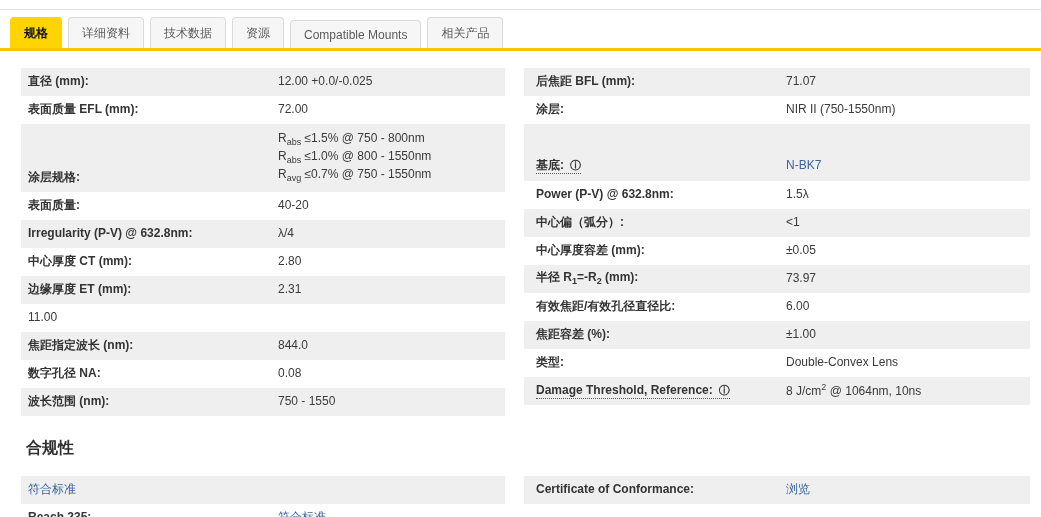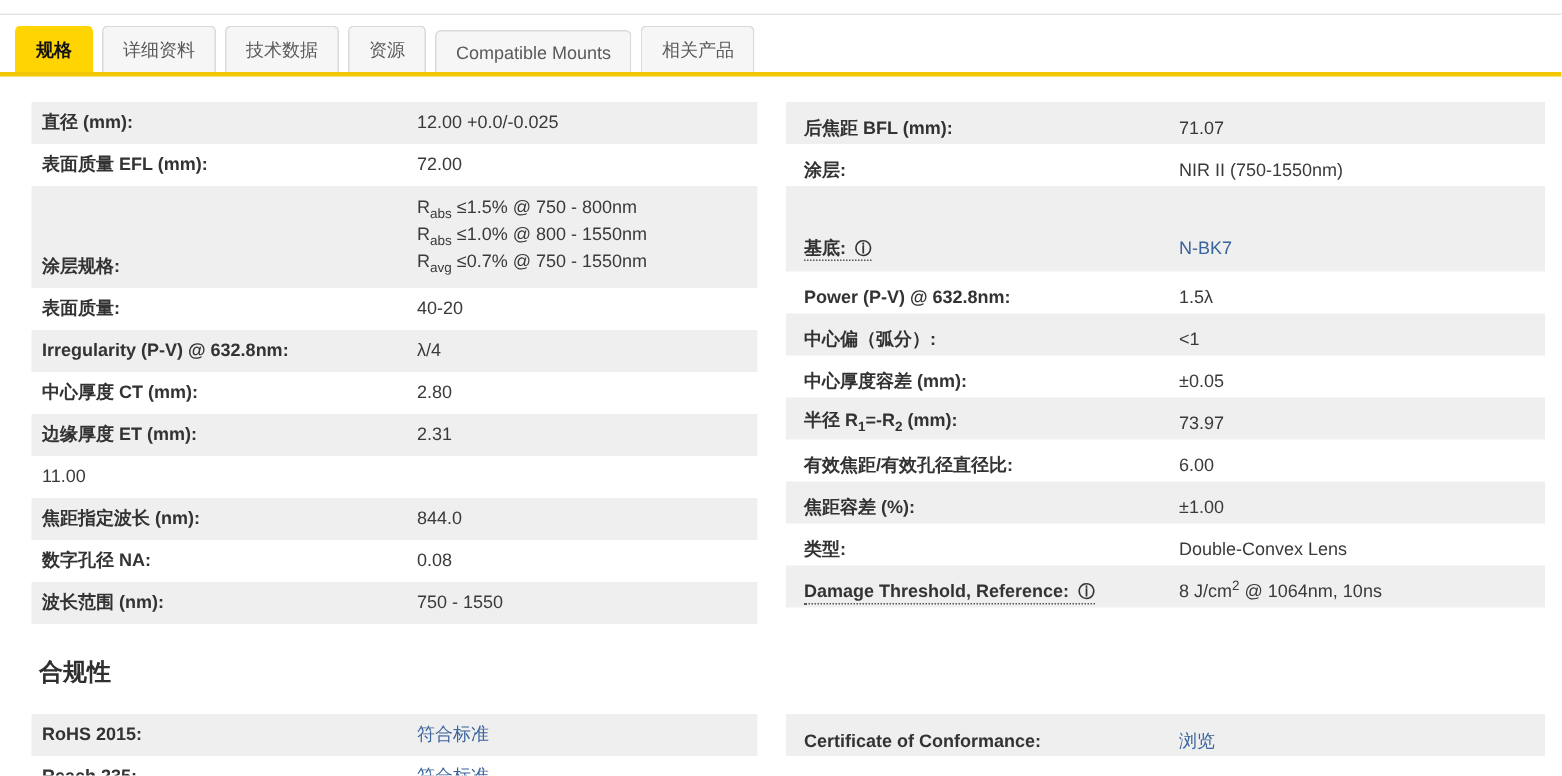--- a/index.html
+++ b/index.html
@@ -33,21 +33,21 @@
   .spec-area { display: flex; gap: 19px; margin: 17px 11px 0 21px; }
   .spec-table { flex: none; }
   .spec-table.left-table  { width: 484px; }
   .spec-table.right-table { width: 506px; }
 
   .spec-row {
     display: flex; align-items: center;
     min-height: 28px; padding: 2px 20px 2px 7px;
     font-size: 12px; line-height: 1.3;
   }
-  .right-table .spec-row { padding-left: 12px; align-items: flex-end; }
+  .right-table .spec-row { padding-left: 12px; }
   .spec-row.odd { background: #efefef; }
   .spec-row.tall { min-height: 57px; align-items: flex-end; padding-top: 7px; padding-bottom: 7px; }
   .spec-label { flex: none; width: 250px; font-weight: bold; padding-right: 10px; color: #333; }
   .spec-value { color: #3a3a3a; }
   .spec-value sub, .spec-label sub { font-size: 9px; }
   .spec-value sup { font-size: 9px; }
 
   .dotted { border-bottom: 1px dotted #555; padding-bottom: 1px; cursor: help; }
   .info-icon { font-size: 11px; font-weight: bold; color: #333; margin-left: 3px; }
 
@@ -165,21 +165,20 @@
         <span class="spec-value">8 J/cm<sup>2</sup> @ 1064nm, 10ns</span>
       </div>
     </div>
 </div>
 
 <h2 class="compliance-title">合规性</h2>
 
 <div class="spec-area compliance-area">
   <div class="spec-table left-table" id="comp-left">
       <div class="spec-row odd">
-        <span class="spec-label">RoHS 2015:</span>
         <a class="spec-value link" href="#">符合标准</a>
       </div>
       <div class="spec-row">
         <span class="spec-label">Reach 235:</span>
         <a class="spec-value link" href="#">符合标准</a>
       </div>
     </div>
   <div class="spec-table right-table" id="comp-right">
       <div class="spec-row odd">
         <span class="spec-label">Certificate of Conformance:</span>

